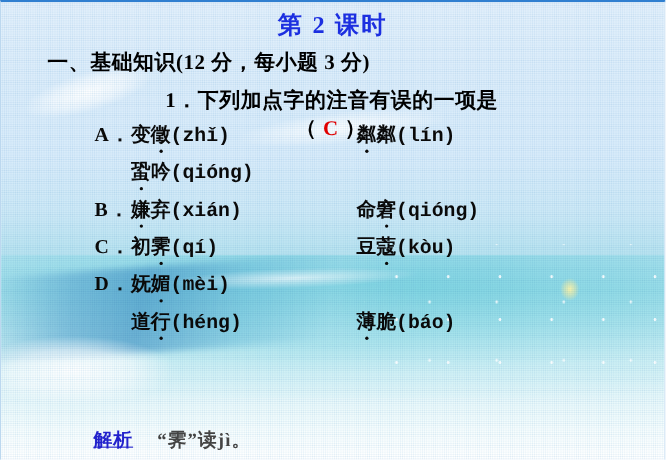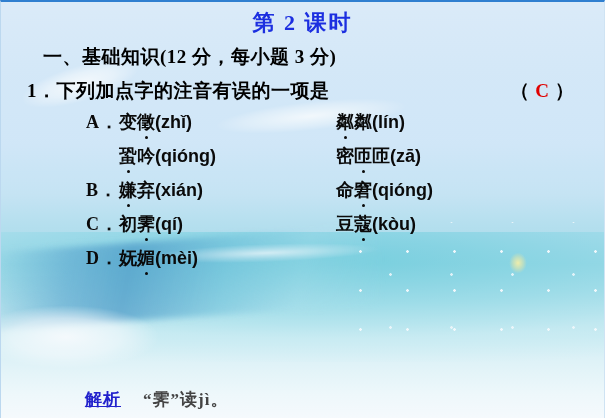--- a/index.html
+++ b/index.html
@@ -145,25 +145,26 @@
     font-weight: bold;
     color: #000000;
     letter-spacing: 0.5px;
     text-align: right;
   }
 
   .question-row {
     position: absolute;
     top: 76px; left: 26px; right: 28px;
     display: flex;
-    align-items: flex-start;
+    align-items: center;
     justify-content: space-between;
     font-size: 19px;
     font-weight: bold;
     color: #000000;
+    flex-direction: column;
   }
   .question-text { letter-spacing: 0.5px; }
   .answer-box { font-weight: bold; letter-spacing: 2px; white-space: nowrap; }
   .answer-letter { color: #e00000; padding: 0 4px; }
 
   .options { position: absolute; top: 108px; left: 0; right: 0; }
 
   .option-group { position: relative; }
 
   .opt-line {
@@ -175,39 +176,39 @@
   }
 
   .opt-label {
     position: absolute;
     left: 85px;
     top: 0;
     letter-spacing: 1px;
   }
 
   .col-left  { position: absolute; left: 118px; top: 0; white-space: nowrap; }
-  .col-right { position: absolute; left: 335px; top: 0; white-space: nowrap; }
+  .col-right { position: absolute; left: 323px; top: 0; white-space: nowrap; }
 
   
   .dot-char {
     position: relative;
     display: inline-block;
   }
   .dot-char::after {
     content: "";
     position: absolute;
     left: 50%;
     bottom: -5px;
     width: 3px; height: 3px;
     margin-left: -1.5px;
     background: #0a0a0a;
     border-radius: 50%;
   }
 
-  .py { font-family: Liberation Sans, sans-serif; }
+  .py { font-family: Liberation Mono, monospace; }
 
   .analysis {
     position: absolute;
     left: 84px;
     top: 386px;
     font-size: 17px;
     white-space: nowrap;
   }
   .analysis-label {
     color: #2222cc;
@@ -255,21 +256,20 @@
 
     <div class="options" id="options-root">
         <div class="option-group">
           <div class="opt-line">
             <span class="opt-label">A．</span>
             <span class="col-left"><span>变</span><span class="dot-char">徵</span><span class="py">(zhǐ)</span></span>
             <span class="col-right"><span class="dot-char">粼</span><span>粼</span><span class="py">(lín)</span></span>
           </div>
           <div class="opt-line">
             <span class="col-left"><span class="dot-char">蛩</span><span>吟</span><span class="py">(qióng)</span></span>
-            <span class="col-right"><span>密</span><span class="dot-char">匝</span><span>匝</span><span class="py">(zā)</span></span>
           </div>
         </div>
         <div class="option-group">
           <div class="opt-line">
             <span class="opt-label">B．</span>
             <span class="col-left"><span class="dot-char">嫌</span><span>弃</span><span class="py">(xián)</span></span>
             <span class="col-right"><span>命</span><span class="dot-char">窘</span><span class="py">(qióng)</span></span>
           </div>
         </div>
         <div class="option-group">
@@ -277,20 +277,24 @@
             <span class="opt-label">C．</span>
             <span class="col-left"><span>初</span><span class="dot-char">霁</span><span class="py">(qí)</span></span>
             <span class="col-right"><span>豆</span><span class="dot-char">蔻</span><span class="py">(kòu)</span></span>
           </div>
         </div>
         <div class="option-group">
           <div class="opt-line">
             <span class="opt-label">D．</span>
             <span class="col-left"><span>妩</span><span class="dot-char">媚</span><span class="py">(mèi)</span></span>
           </div>
+          <div class="opt-line">
+            <span class="col-left"><span>道</span><span class="dot-char">行</span><span class="py">(héng)</span></span>
+            <span class="col-right"><span class="dot-char">薄</span><span>脆</span><span class="py">(báo)</span></span>
+          </div>
         </div>
       </div>
 
     <div class="analysis">
       <span class="analysis-label">解析</span><span class="analysis-text">“霁”读jì。</span>
     </div>
 
   </div>
 </div>
 

